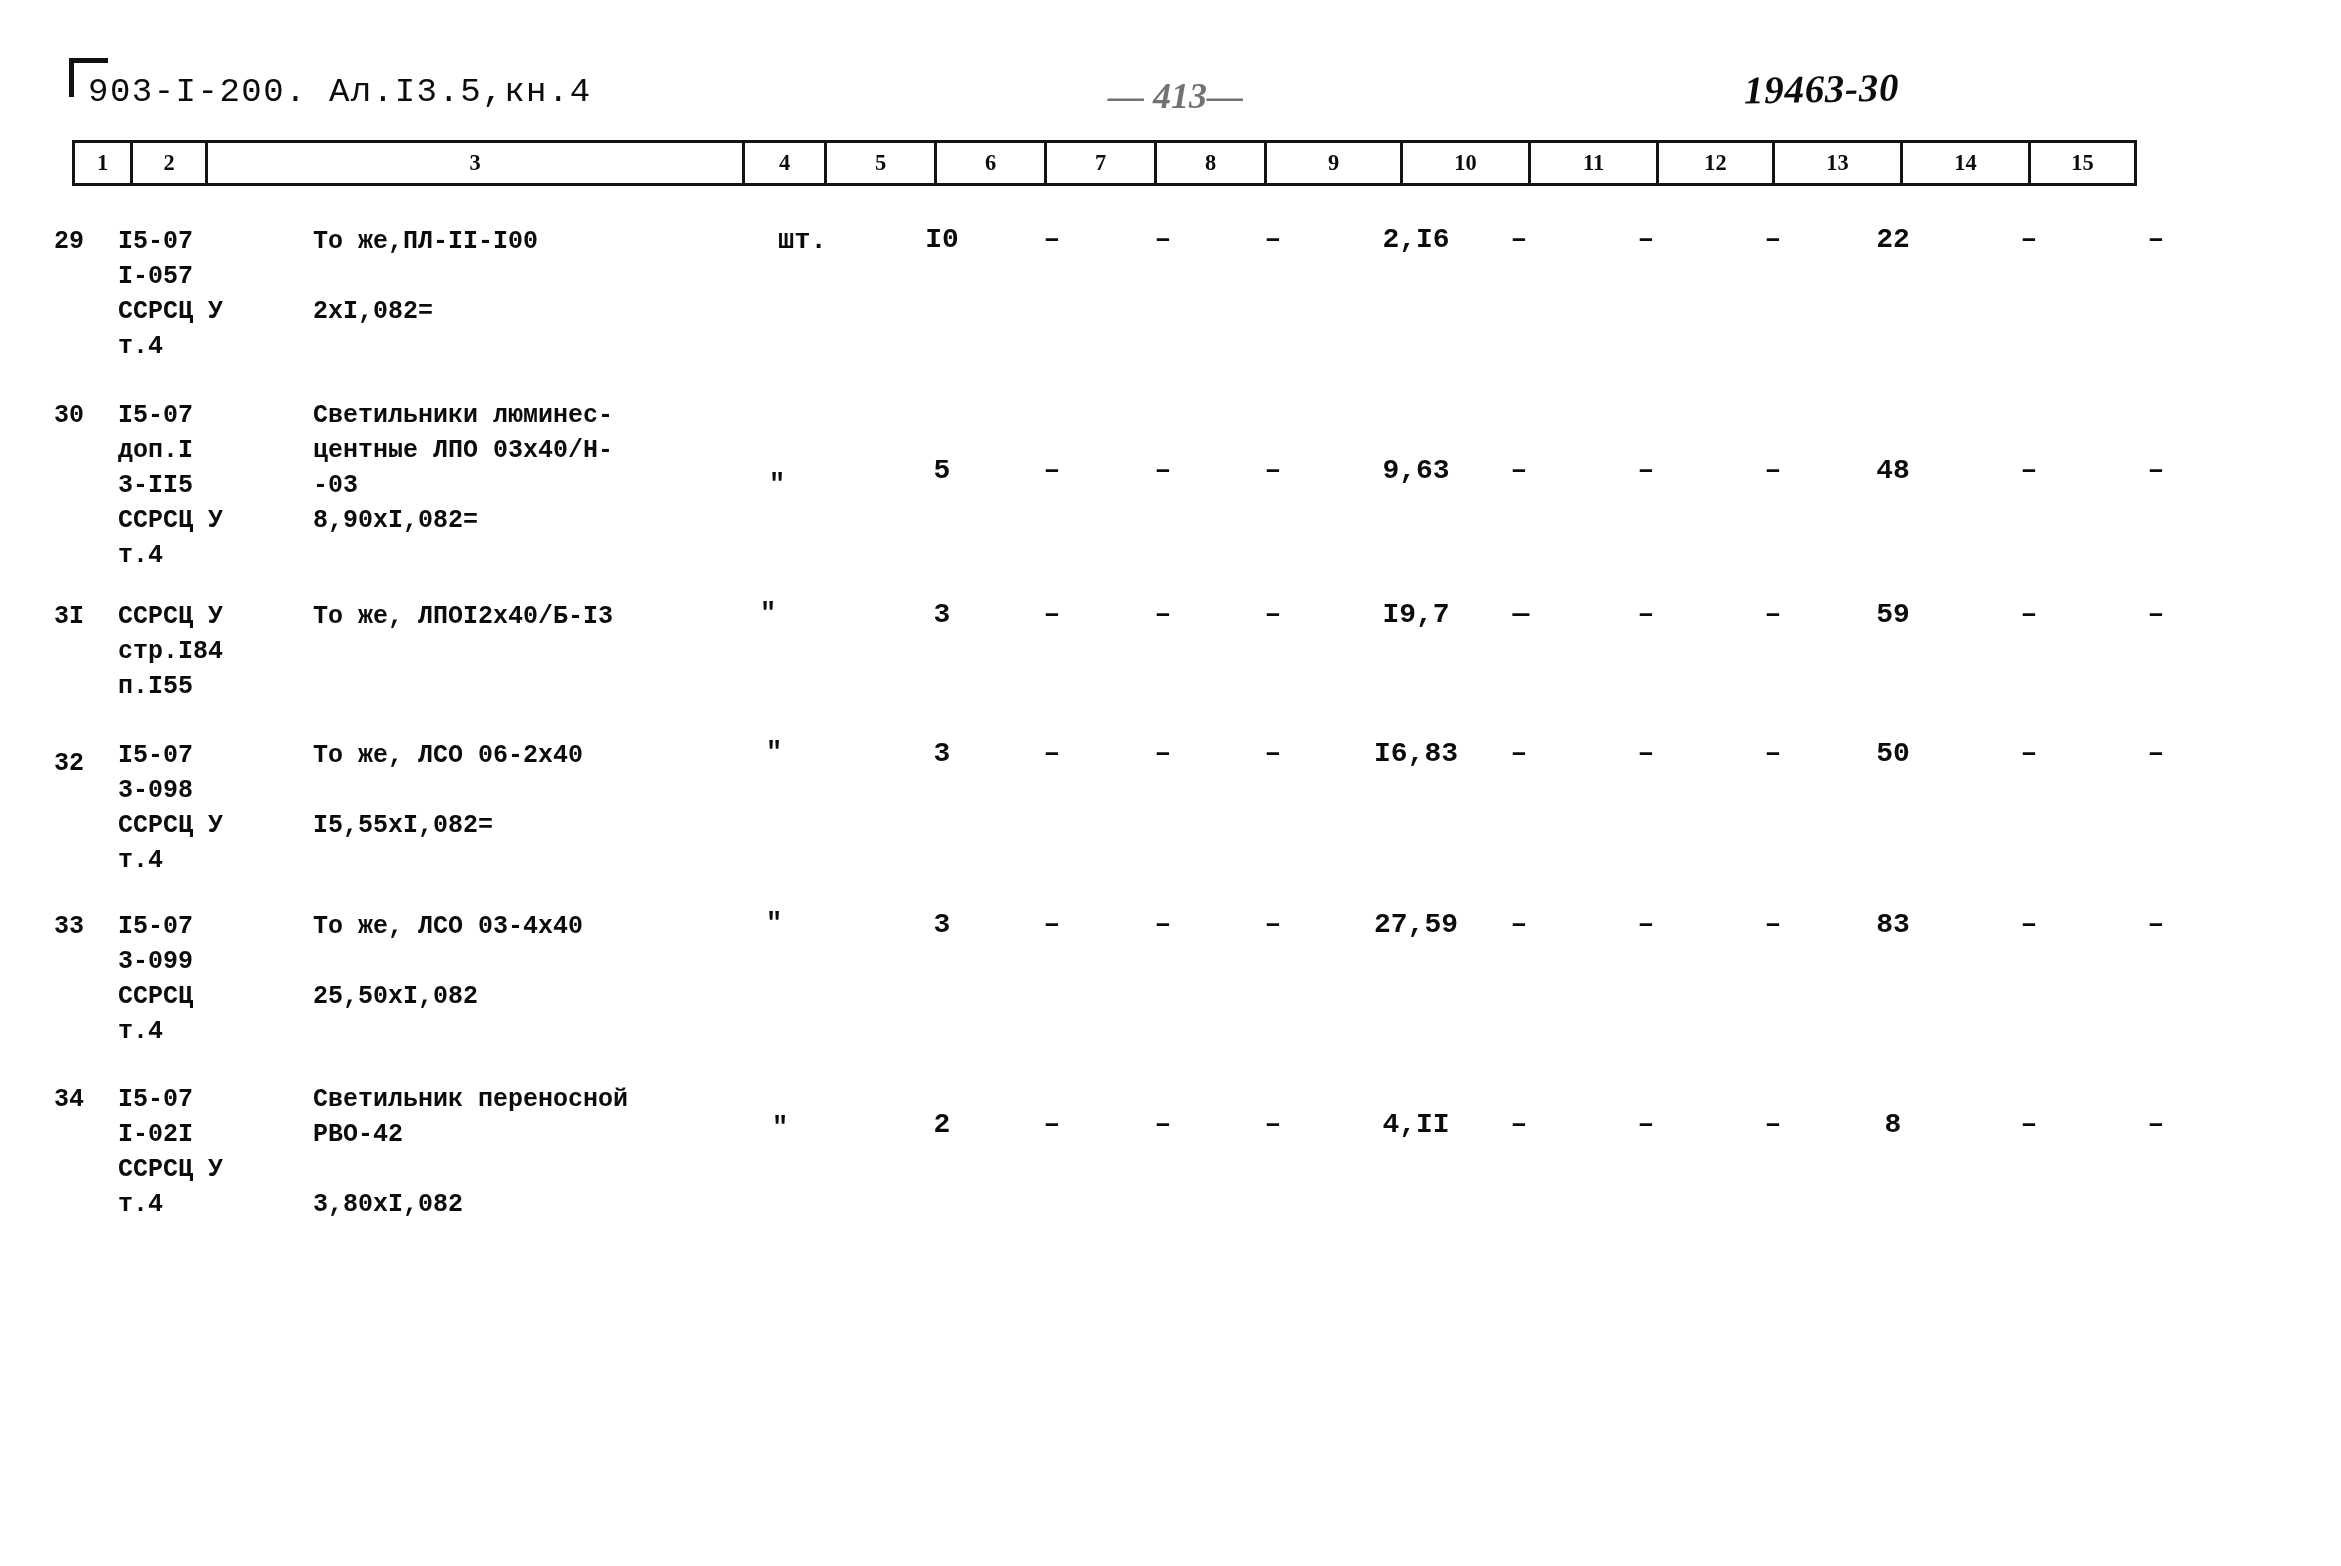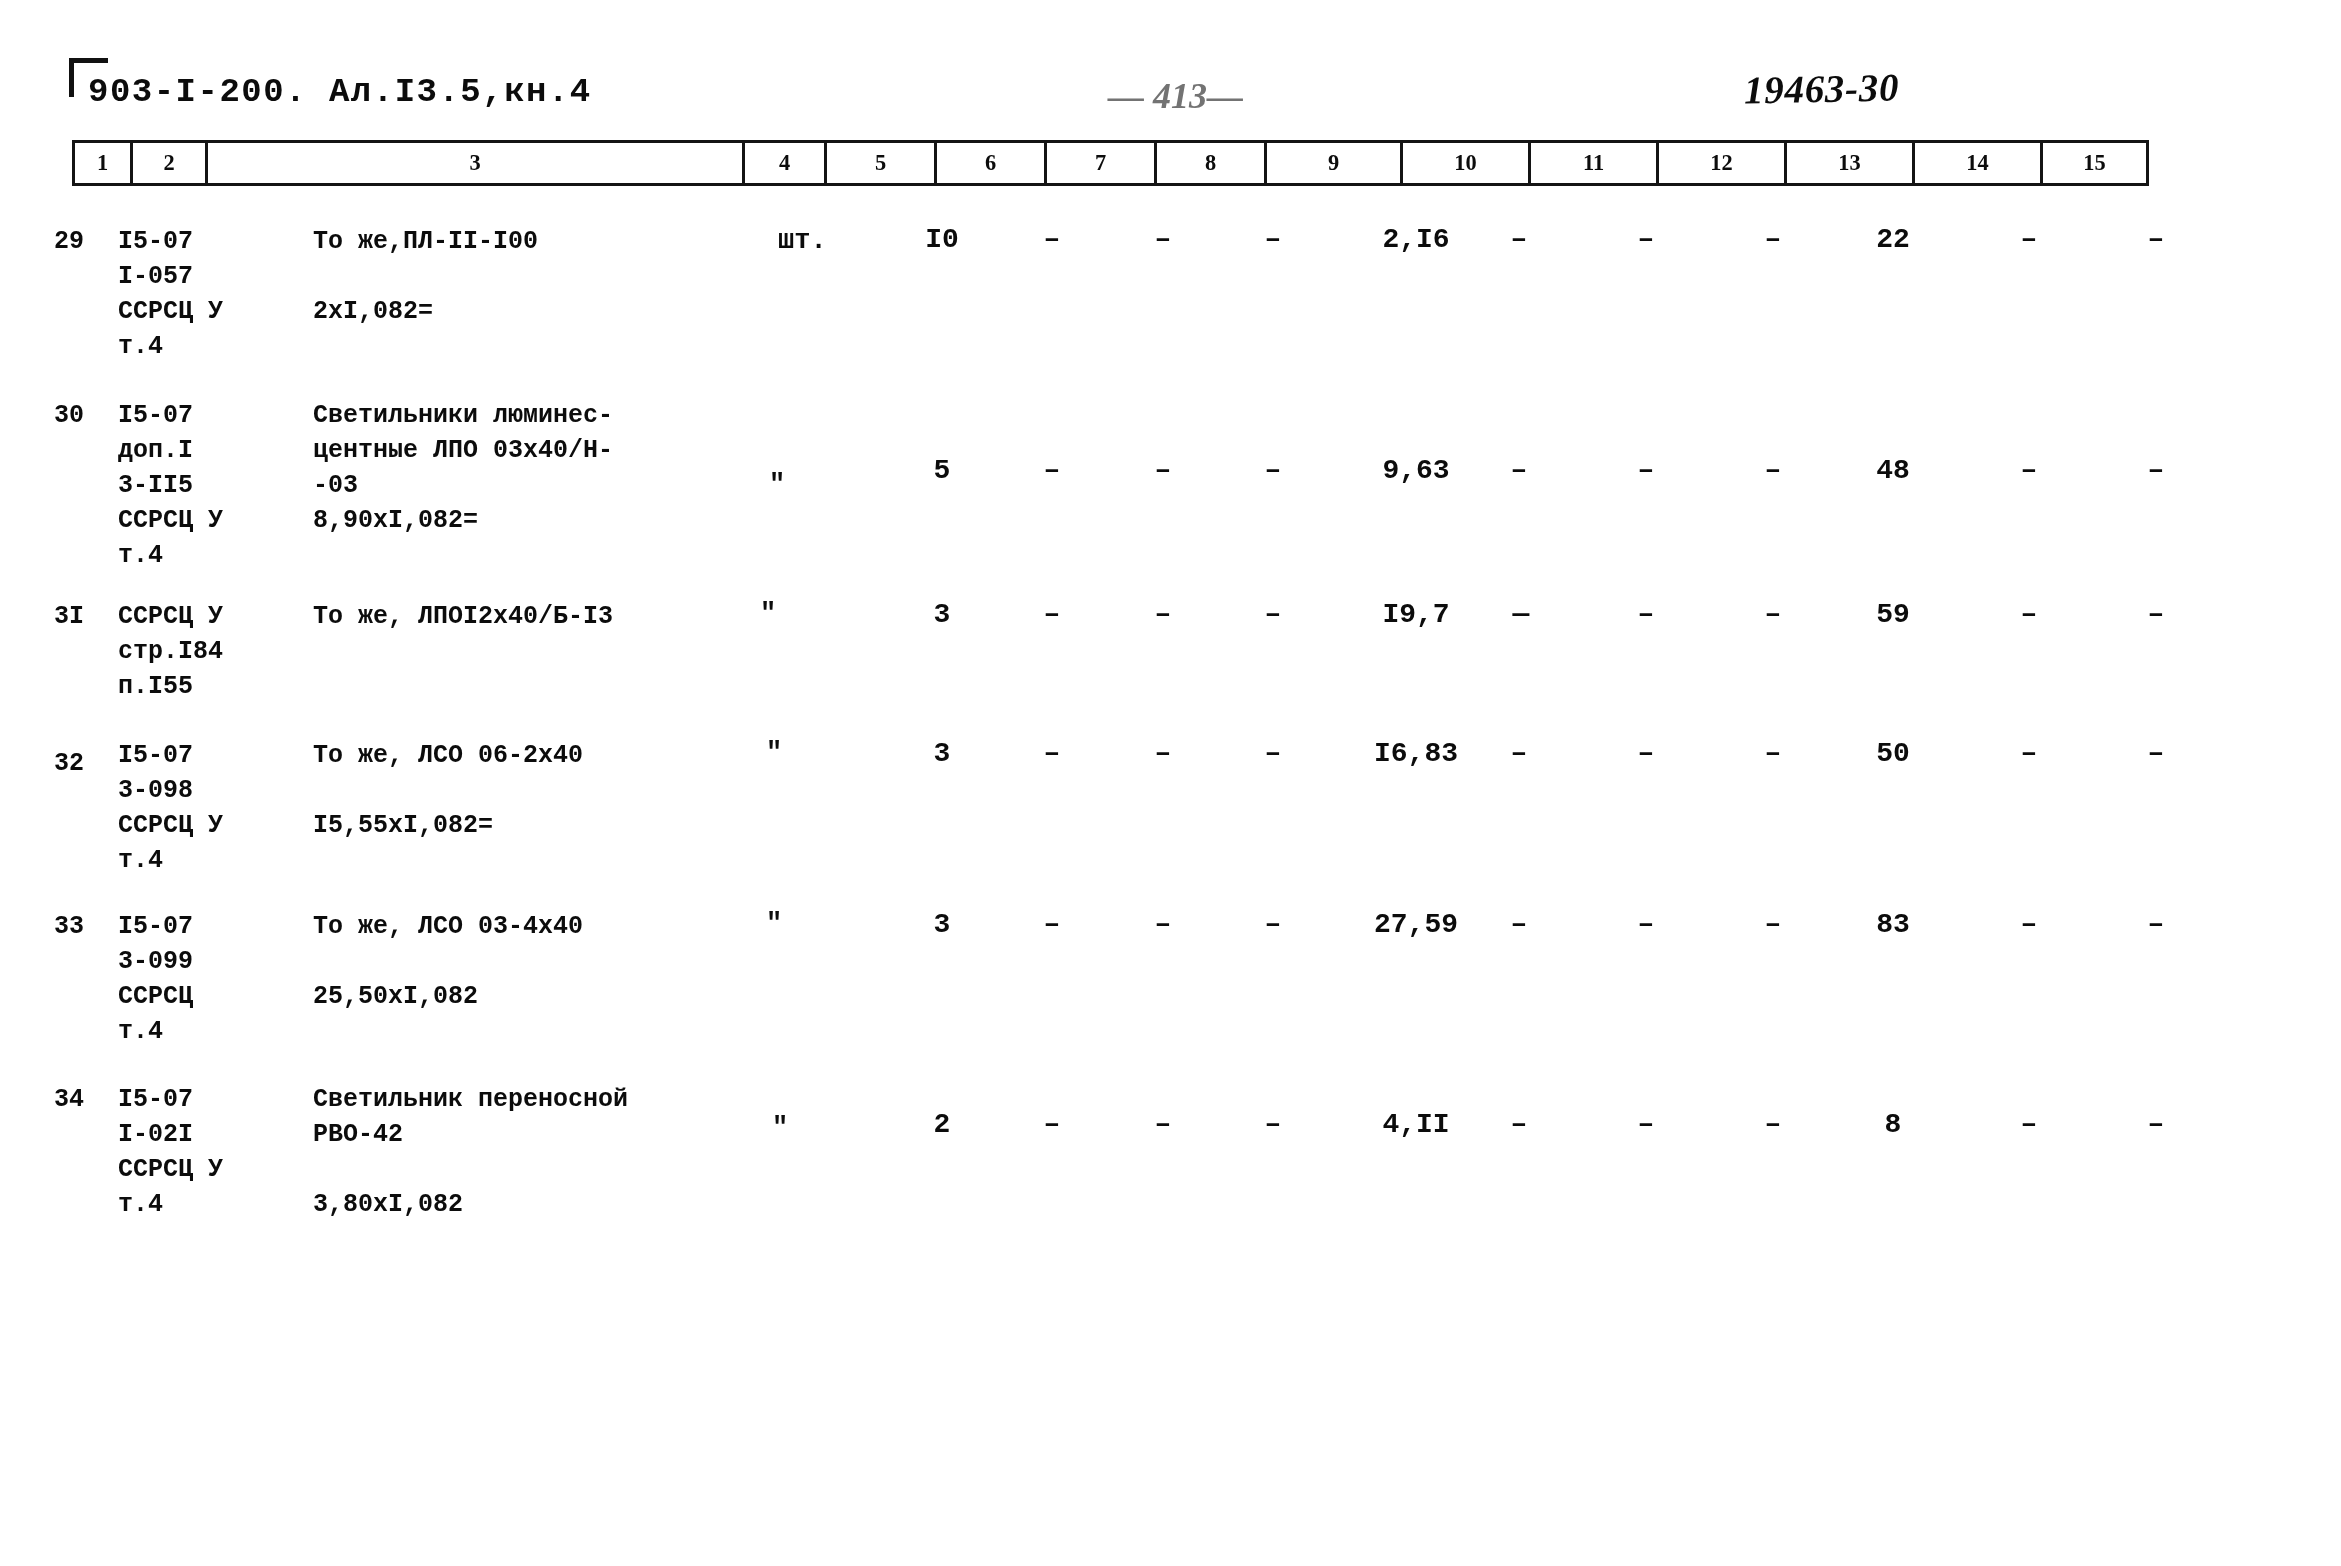--- a/index.html
+++ b/index.html
@@ -27,21 +27,21 @@
     height: 34px;
     border-left: 5.2px solid #111;
     border-top: 5.2px solid #111;
   }
   .doc-code {
     position: absolute;
     left: 88px;
     top: 73px;
     font-family: "Liberation Mono", monospace;
     font-size: 34px;
-    font-weight: 700;
+    font-weight: 400;
     letter-spacing: 1.5px;
     color: #0c0c0c;
     white-space: nowrap;
   }
   .page-number {
     position: absolute;
     left: 1108px;
     top: 75px;
     font-family: "Liberation Serif", serif;
     font-size: 36px;
@@ -145,21 +145,21 @@
     <div class="cell" style="width:75px">2</div>
     <div class="cell" style="width:537px">3</div>
     <div class="cell" style="width:82px">4</div>
     <div class="cell" style="width:110px">5</div>
     <div class="cell" style="width:110px">6</div>
     <div class="cell" style="width:110px">7</div>
     <div class="cell" style="width:110px">8</div>
     <div class="cell" style="width:136px">9</div>
     <div class="cell" style="width:128px">10</div>
     <div class="cell" style="width:128px">11</div>
-    <div class="cell" style="width:128px">12</div>
+    <div class="cell" style="width:116px">12</div>
     <div class="cell" style="width:128px">13</div>
     <div class="cell" style="width:128px">14</div>
     <div class="cell" style="width:103px">15</div>
   </div>
 
   <div class="row" style="top:224px">
     <div class="txtblock" style="left:54px;  top:0">29</div>
     <div class="txtblock" style="left:118px; top:0">I5-07
 I-057
 ССРСЦ У

